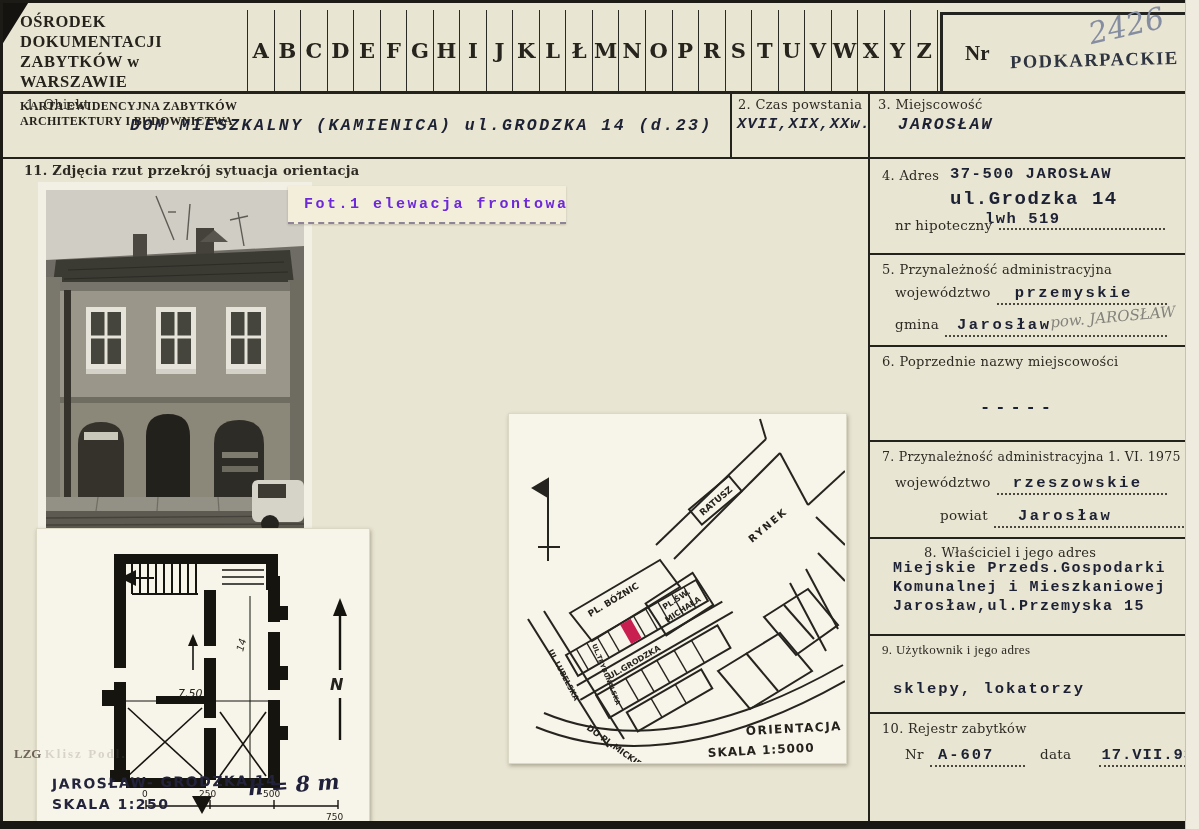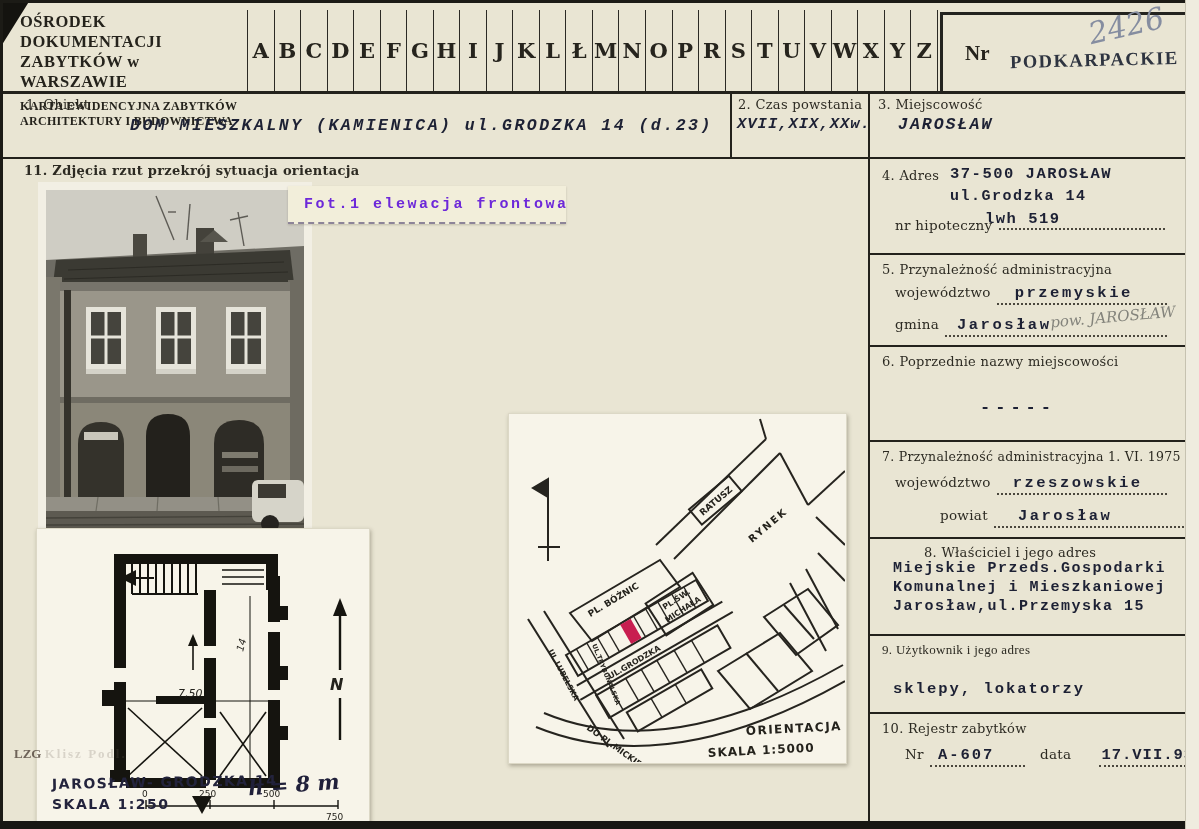--- a/index.html
+++ b/index.html
@@ -323,21 +323,21 @@
     </g>
     <text transform="rotate(62 40 238)" x="40" y="238" font-size="7.5" font-weight="bold">UL.LUBELSKA</text>
     <text transform="rotate(68 84 232)" x="84" y="232" font-size="6.5" font-weight="bold">UL.TRYBUNALSKA</text>
     <text transform="rotate(36 78 316)" x="78" y="316" font-size="8.5" font-weight="bold">DO PL.MICKIEWICZA</text>
     <text x="238" y="322" font-size="12" font-weight="bold" letter-spacing="1.5" transform="rotate(-3 238 322)">ORIENTACJA</text>
     <text x="200" y="344" font-size="12" font-weight="bold" letter-spacing="1" transform="rotate(-3 200 344)">SKALA 1:5000</text>
   </svg>
 
   <div class="abs lbl" style="left:882px;top:168px;">4. Adres</div>
   <div class="abs type" style="left:950px;top:165px;font-size:15.5px;">37-500 JAROSŁAW</div>
-  <div class="abs type" style="left:950px;top:188px;font-size:15px;">ul.Grodzka 14</div>
+  <div class="abs type" style="left:950px;top:188px;font-size:19px;">ul.Grodzka 14</div>
   <div class="abs type" style="left:985px;top:210px;font-size:15.5px;">lwh 519</div>
   <div class="abs dotrow" style="left:895px;top:212px;width:270px;">
     <span class="lbl" style="font-size:13.5px;">nr hipoteczny</span>
     <span class="dotfill" style="height:16px;"></span>
   </div>
   <div class="abs hline" style="left:869px;top:253px;width:316px;"></div>
 
   <div class="abs lbl" style="left:882px;top:262px;">5. Przynależność administracyjna</div>
   <div class="abs dotrow" style="left:895px;top:283px;width:272px;">
     <span class="lbl" style="font-size:13.5px;">województwo</span>

